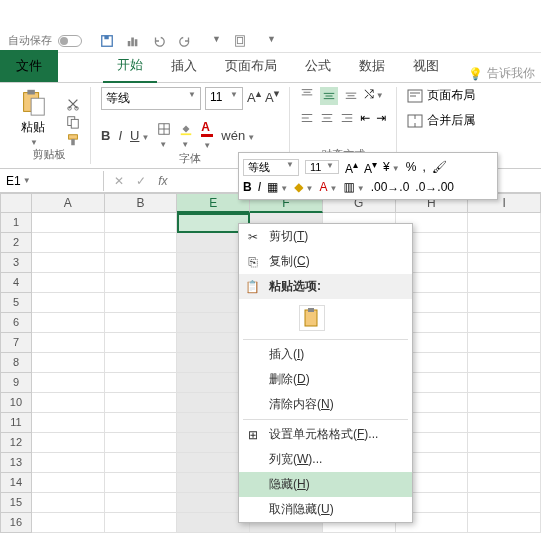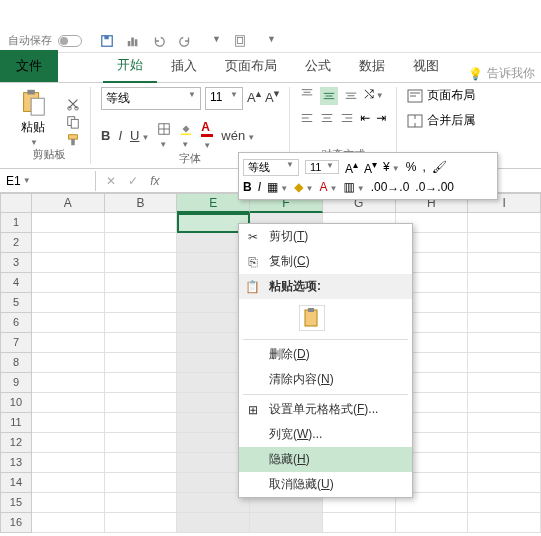--- a/index.html
+++ b/index.html
@@ -32,21 +32,21 @@
 .fontbox { border: 1px solid #bbb; padding: 2px 4px; font-size: 12px; background: #fff; min-width: 100px; display: flex; justify-content: space-between; }
 .sizebox { border: 1px solid #bbb; padding: 2px 4px; font-size: 12px; background: #fff; width: 38px; display: flex; justify-content: space-between; }
 .fontrow { display: flex; gap: 8px; align-items: center; }
 .btn-s { font-size: 13px; color: #444; }
 .caret { font-size: 8px; color: #777; margin-left: 2px; }
 .alignrow { display: flex; gap: 6px; }
 .wrapbtn { display: flex; align-items: center; gap: 4px; font-size: 12px; }
 
 
 .fbar { height: 24px; display: flex; align-items: center; border-bottom: 1px solid #ccc; }
-.namebox { width: 96px; border-right: 1px solid #ccc; padding: 3px 6px; display: flex; justify-content: flex-start; align-items: center; }
+.namebox { width: 104px; border-right: 1px solid #ccc; padding: 3px 6px; display: flex; justify-content: flex-start; align-items: center; }
 .fbar-btns { display: flex; gap: 12px; padding: 0 10px; color: #aaa; }
 .fx { font-style: italic; color: #777; }
 .formula-input { flex: 1; padding: 3px; }
 
 
 .sheet { position: relative; }
 .colhdr { display: flex; height: 20px; }
 .corner { width: 32px; border: 1px solid #ccc; background: #f1f1f1; }
 .ch { width: 73px; border: 1px solid #ccc; border-left: none; background: #f1f1f1; text-align: center; line-height: 18px; font-size: 12px; color: #555; }
 .ch.sel { background: #c8e6d0; color: #1a7243; border-bottom: 2px solid #1a7243; }
@@ -518,20 +518,23 @@
   <div class="mitem pasteopt">
     <div class="pasteicon">
       <svg width="18" height="20" viewBox="0 0 18 20">
           <rect x="2" y="2" width="12" height="16" fill="#f4c97a" stroke="#b8860b"></rect>
           <rect x="5" y="0" width="6" height="4" fill="#888"></rect>
         </svg>
     </div>
   </div>
   <div class="msep"></div>
   <div class="mitem">
+    <span><span>插入</span>(<span class="hotkey">I</span>)</span>
+  </div>
+  <div class="mitem">
     <span><span>删除</span>(<span class="hotkey">D</span>)</span>
   </div>
   <div class="mitem">
     <span><span>清除内容</span>(<span class="hotkey">N</span>)</span>
   </div>
   <div class="msep"></div>
   <div class="mitem">
     <span class="mitem-icon">⊞</span>
     <span><span>设置单元格格式</span>(<span class="hotkey">F</span>)...</span>
   </div>

